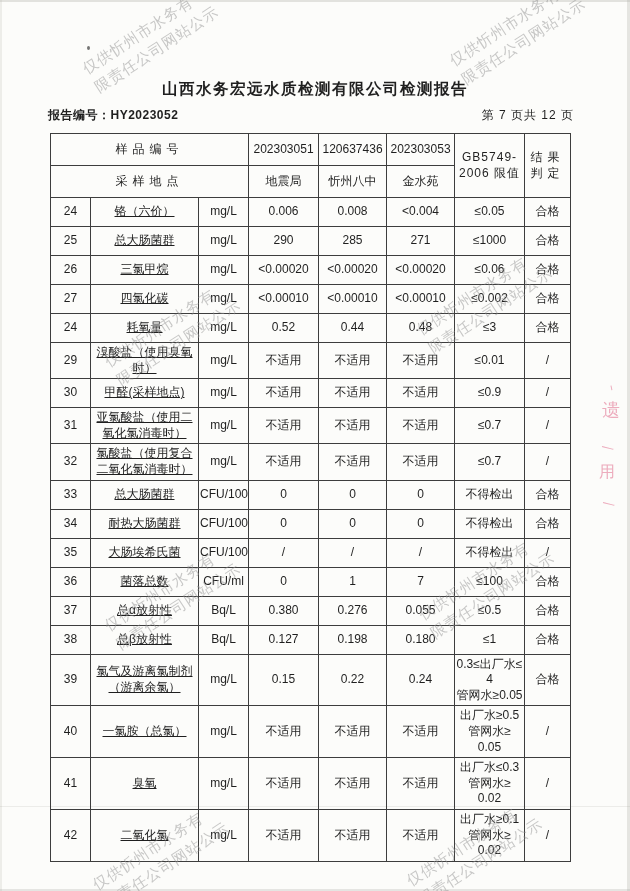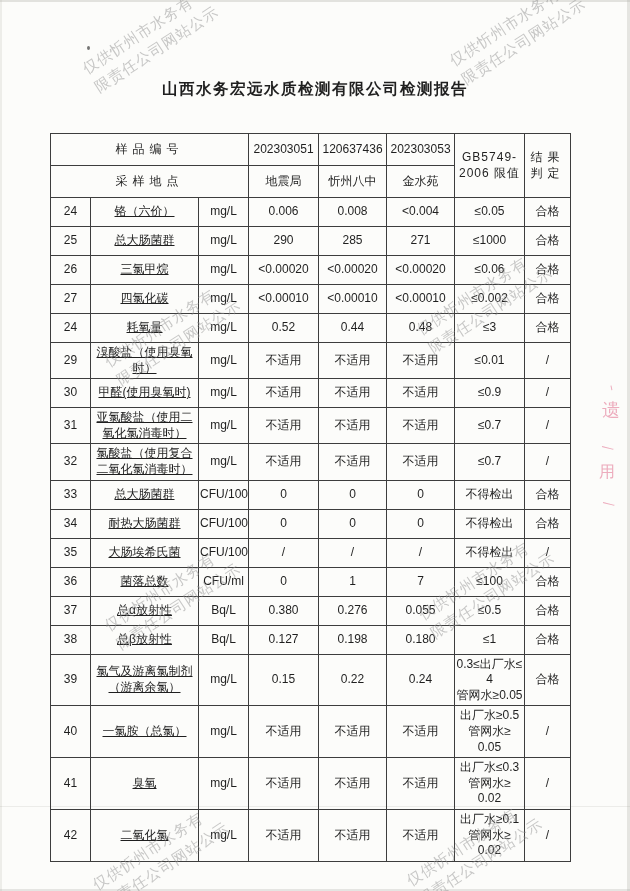--- a/index.html
+++ b/index.html
@@ -127,20 +127,24 @@
       <div>限责任公司网站公示</div>
     </div>
 
   <div class="stamp-frag" style="left:606px; top:382px; font-size:11px; transform:rotate(24deg);">丶</div>
   <div class="stamp-frag" style="left:602px; top:398px; font-size:18px;">遗</div>
   <div class="stamp-frag" style="left:601px; top:440px; font-size:13px; transform:rotate(14deg);">一</div>
   <div class="stamp-frag" style="left:599px; top:462px; font-size:16px;">用</div>
   <div class="stamp-frag" style="left:602px; top:496px; font-size:13px; transform:rotate(14deg);">一</div>
 
   <div class="title">山西水务宏远水质检测有限公司检测报告</div>
+  <div class="meta-row">
+    <span class="report-no">报告编号：HY2023052</span>
+    <span class="page-info">第 7 页共 12 页</span>
+  </div>
 
   <table class="report-table">
     <colgroup>
       <col style="width:40px">
         <col style="width:108px">
         <col style="width:50px">
       <col style="width:70px">
         <col style="width:68px">
         <col style="width:68px">
       <col style="width:70px">
@@ -227,21 +231,21 @@
           <td class="c-unit">mg/L</td>
           <td class="c-val">不适用</td>
           <td class="c-val">不适用</td>
           <td class="c-val">不适用</td>
           <td class="c-limit">≤0.01</td>
           <td class="c-result">/</td>
         </tr>
 
         <tr>
           <td class="c-no">30</td>
-          <td class="c-item">甲醛(使用臭氧时)</td>
+          <td class="c-item">甲醛(采样地点)</td>
           <td class="c-unit">mg/L</td>
           <td class="c-val">不适用</td>
           <td class="c-val">不适用</td>
           <td class="c-val">不适用</td>
           <td class="c-limit">≤0.9</td>
           <td class="c-result">/</td>
         </tr>
 
         <tr>
           <td class="c-no">31</td>

